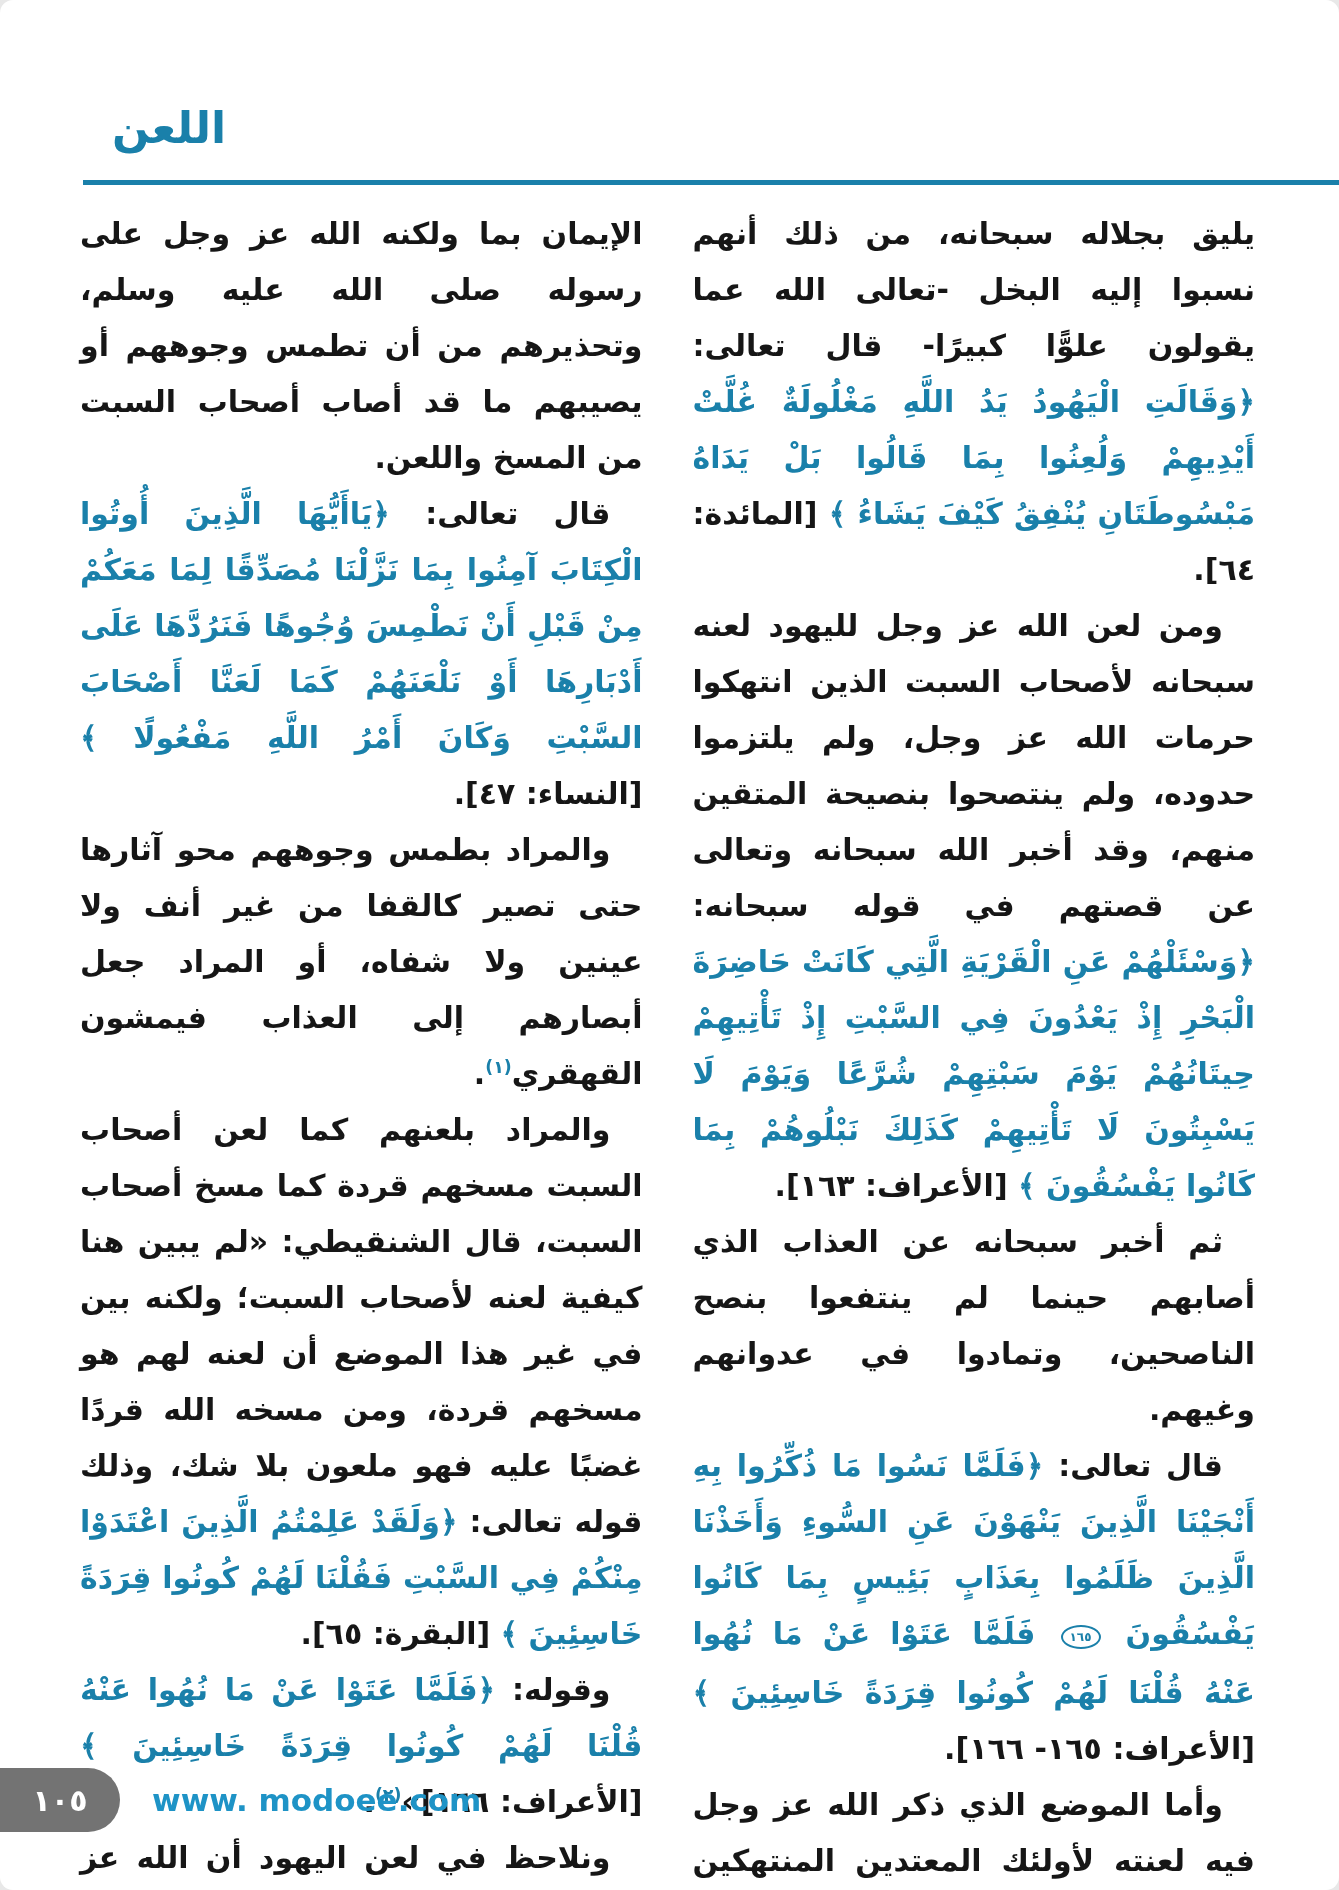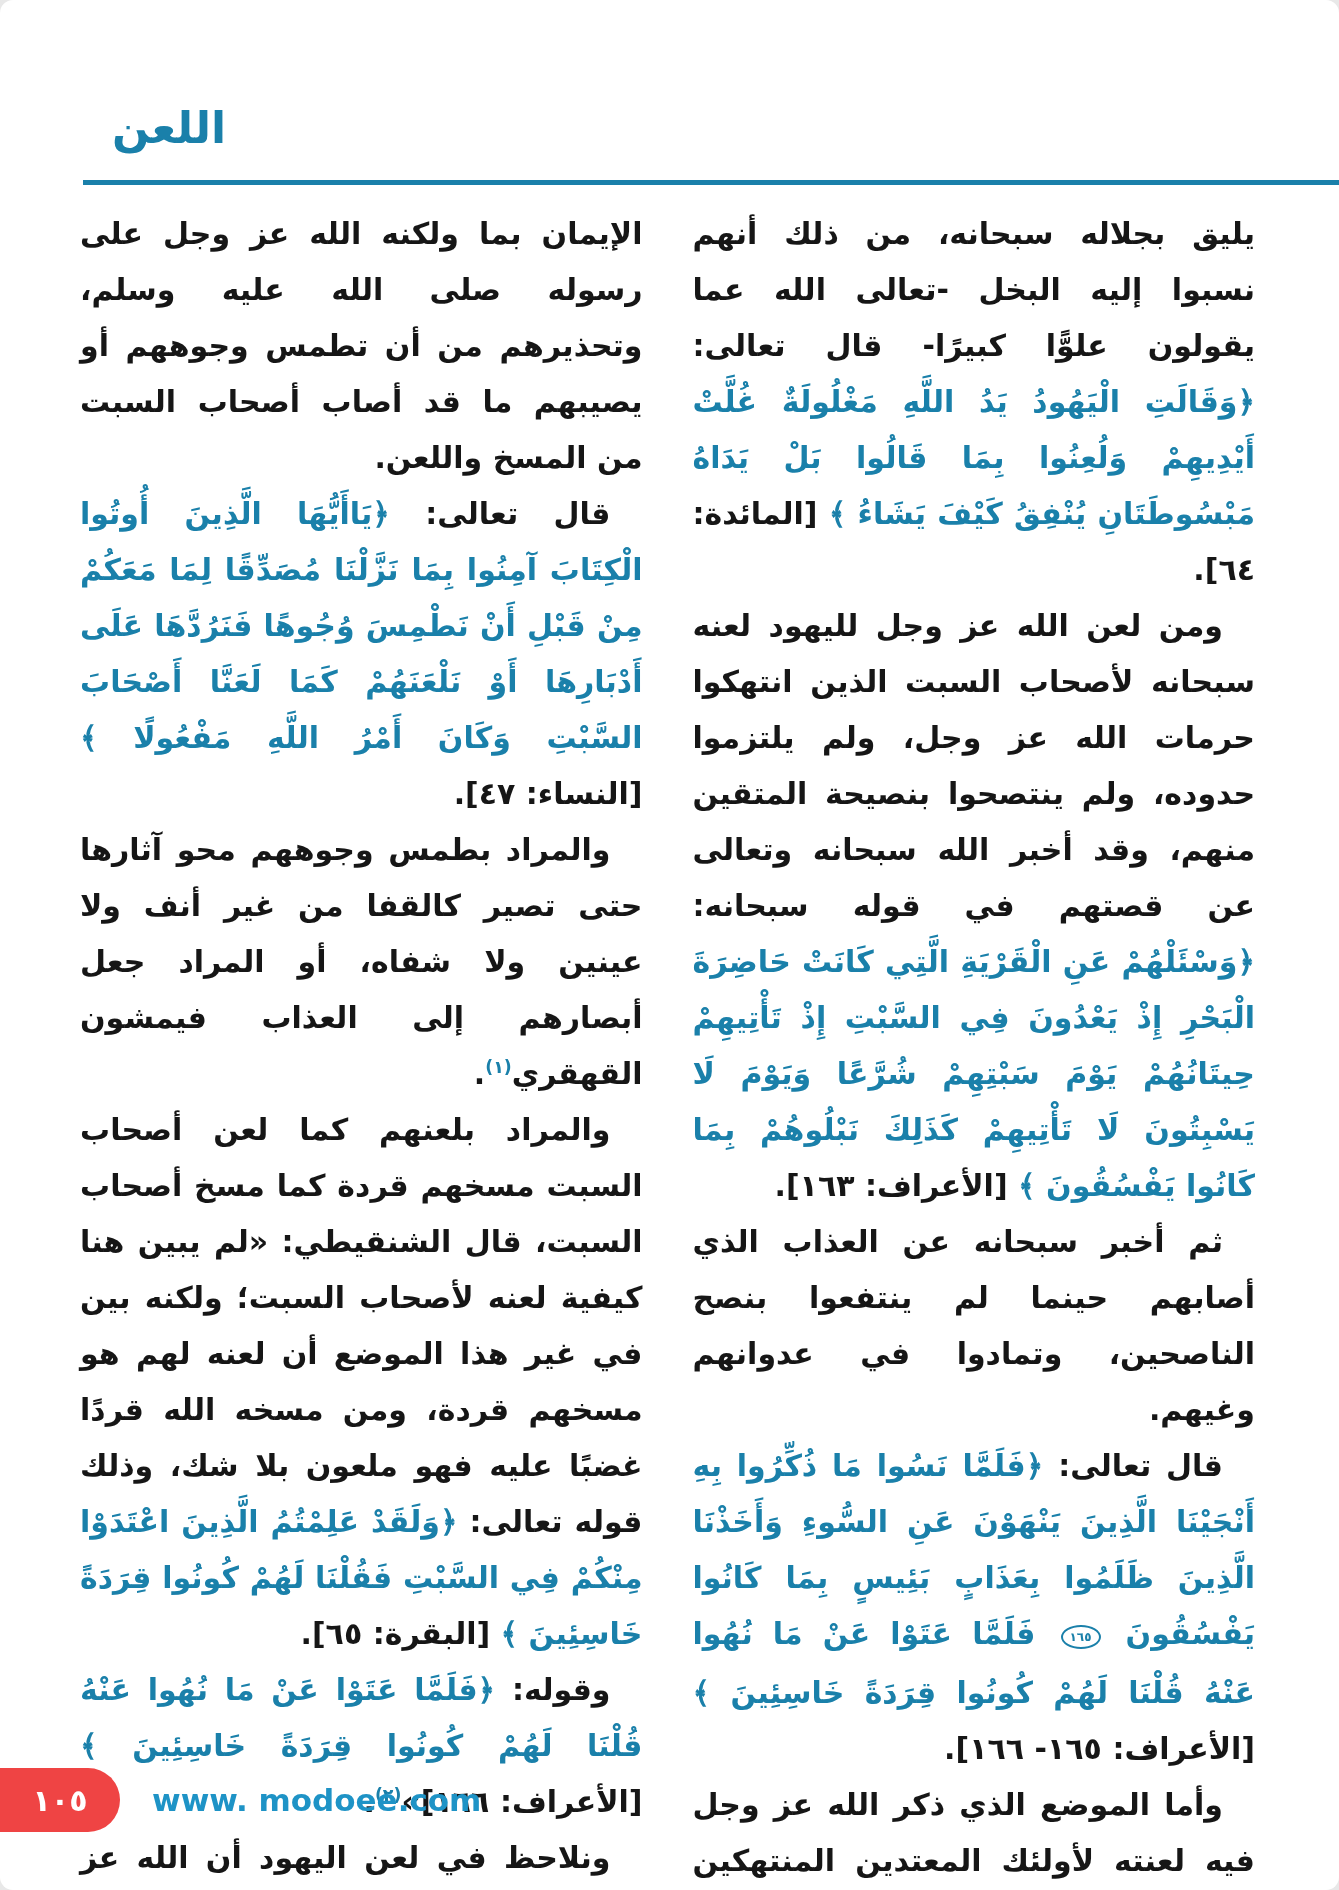--- a/index.html
+++ b/index.html
@@ -56,21 +56,21 @@
     font-size:12px;
     padding:3px 7px;
     margin:0 5px;
     vertical-align:3px;
     white-space:nowrap;
   }
   .footer-badge{
     position:absolute;
     left:0;top:1768px;
     width:120px;height:64px;
-    background:#ef4444;
+    background:#737373;
     border-radius:0 32px 32px 0;
     display:flex;align-items:center;justify-content:center;
     color:#ffffff;
     font-size:30px;font-weight:bold;
   }
   .footer-url{
     position:absolute;
     left:152px;top:1782px;
     font-size:31px;
     color:#1e93c6;

